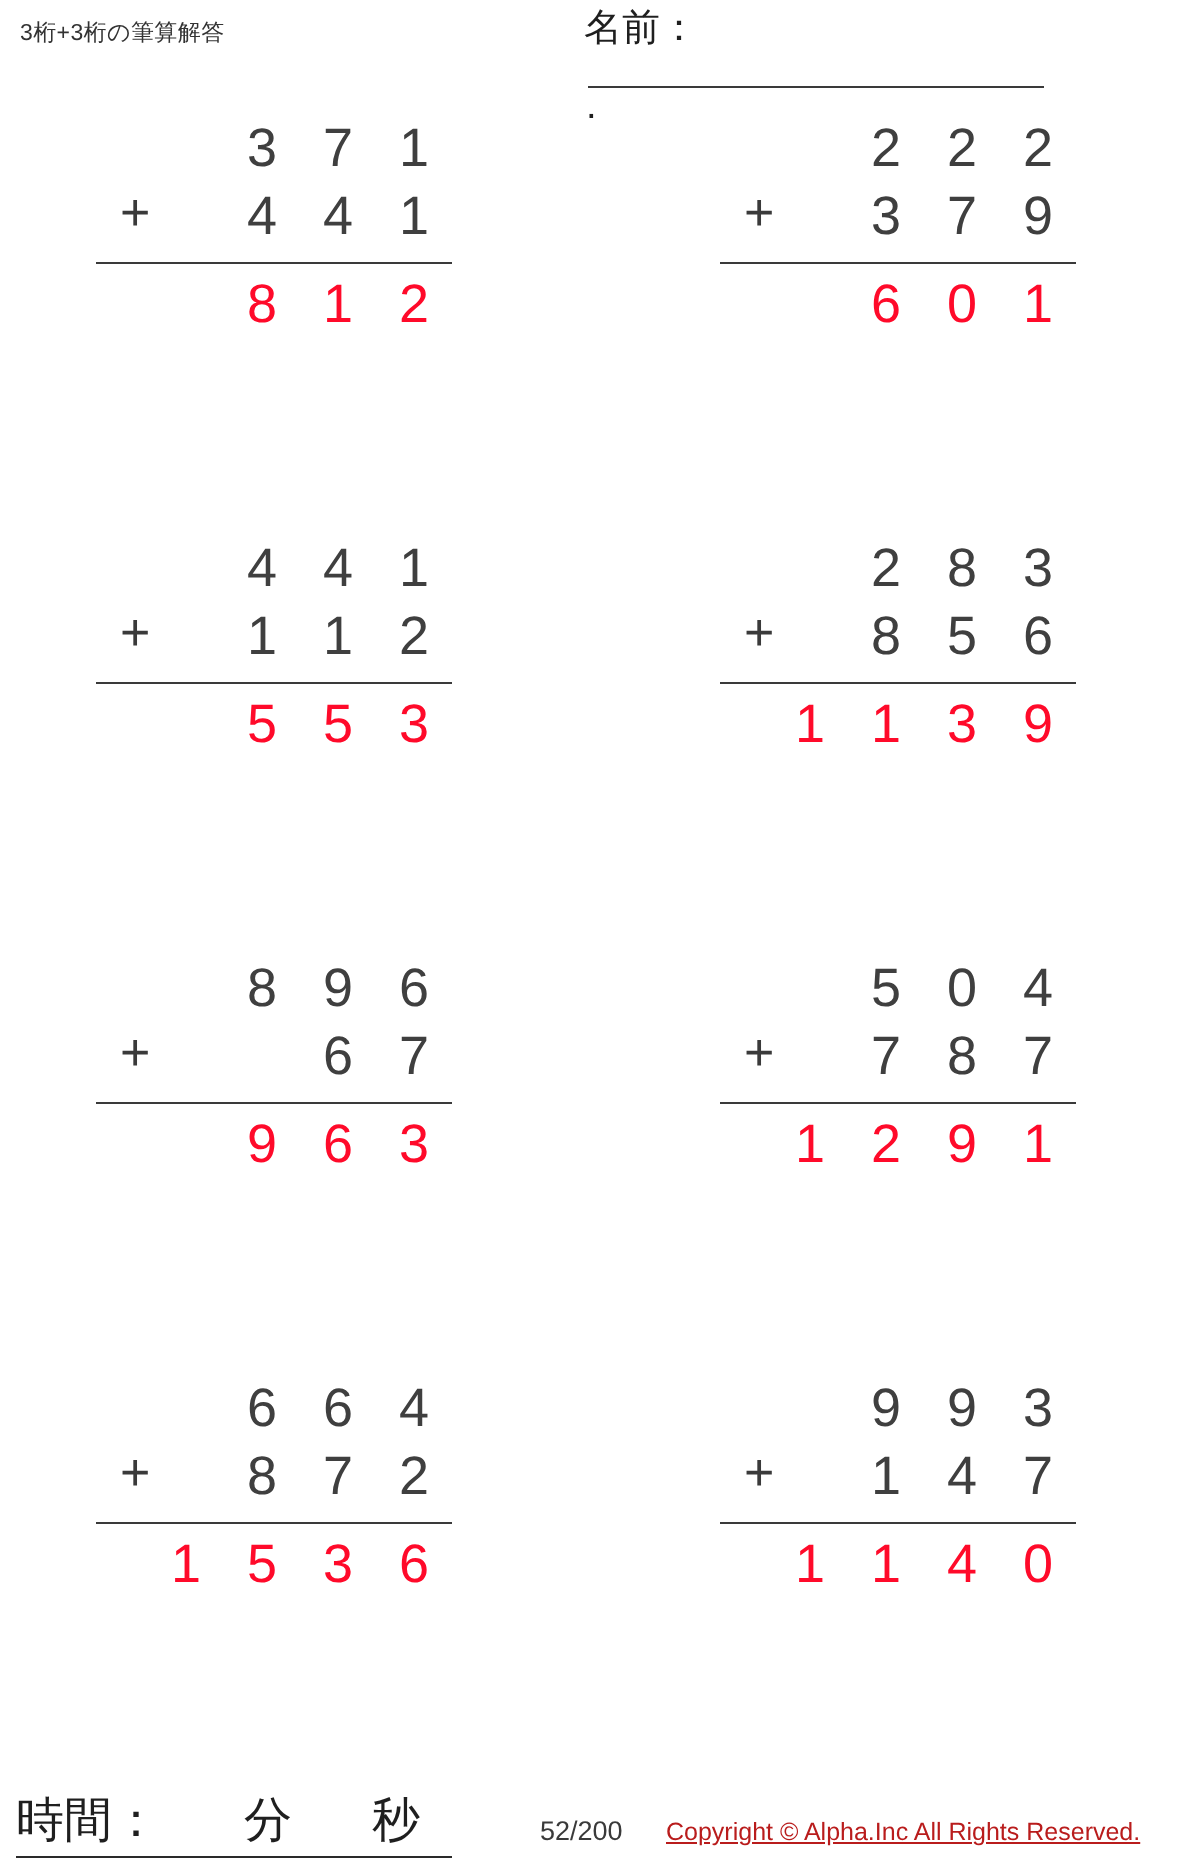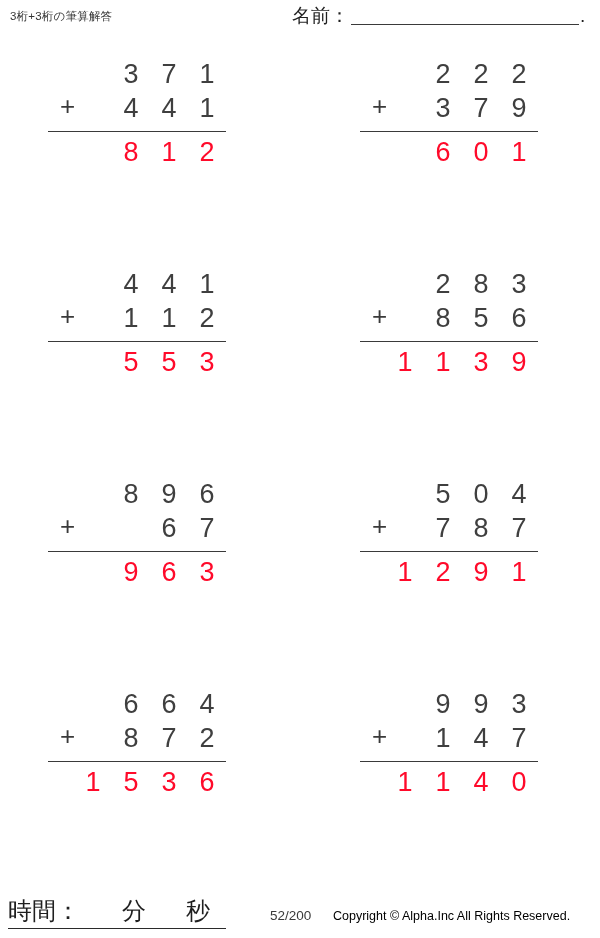--- a/index.html
+++ b/index.html
@@ -24,22 +24,23 @@
     font-size: 11.5px;
     letter-spacing: 0.2px;
     color: #333333;
     white-space: nowrap;
   }
   .name-block {
     position: absolute;
     left: 292px;
     top: 5px;
     display: flex;
-    align-items: center;
+    align-items: flex-start;
     white-space: nowrap;
+    flex-direction: column;
   }
   .name-label {
     font-size: 19px;
     color: #1f1f1f;
     line-height: 1;
   }
   .name-rule {
     display: inline-block;
     width: 228px;
     border-bottom: 1.3px solid #3a3a3a;
@@ -136,22 +137,23 @@
     top: 908px;
     font-size: 13.5px;
     color: #3a3a3a;
     text-align: right;
   }
   .copyright {
     position: absolute;
     left: 333px;
     top: 909px;
     font-size: 12.5px;
-    color: #000000;
+    color: #b91c1c;
     white-space: nowrap;
+    text-decoration: underline;
   }
 </style>
 </head>
 <body>
 
 <div class="sheet-title">3桁+3桁の筆算解答</div>
 
 <div class="name-block">
   <span class="name-label">名前：</span>
   <span class="name-rule"></span>

